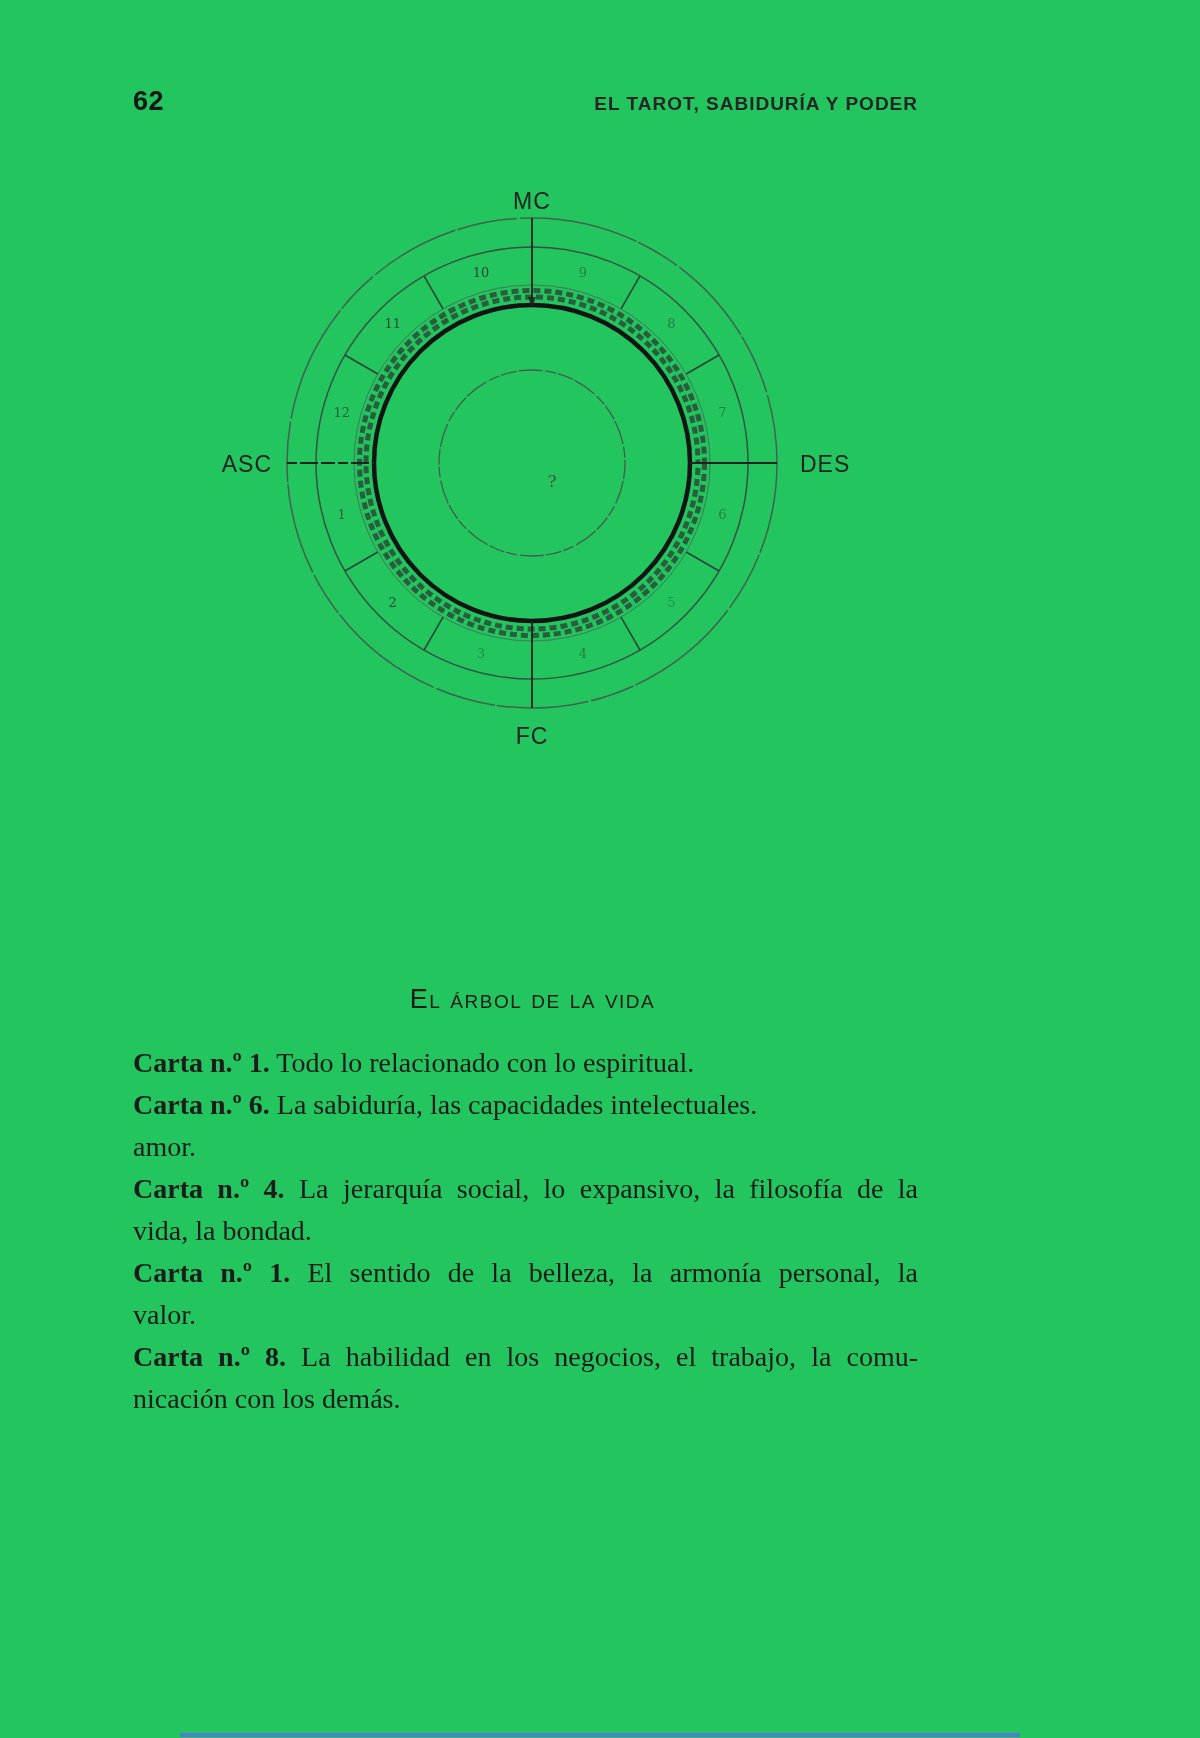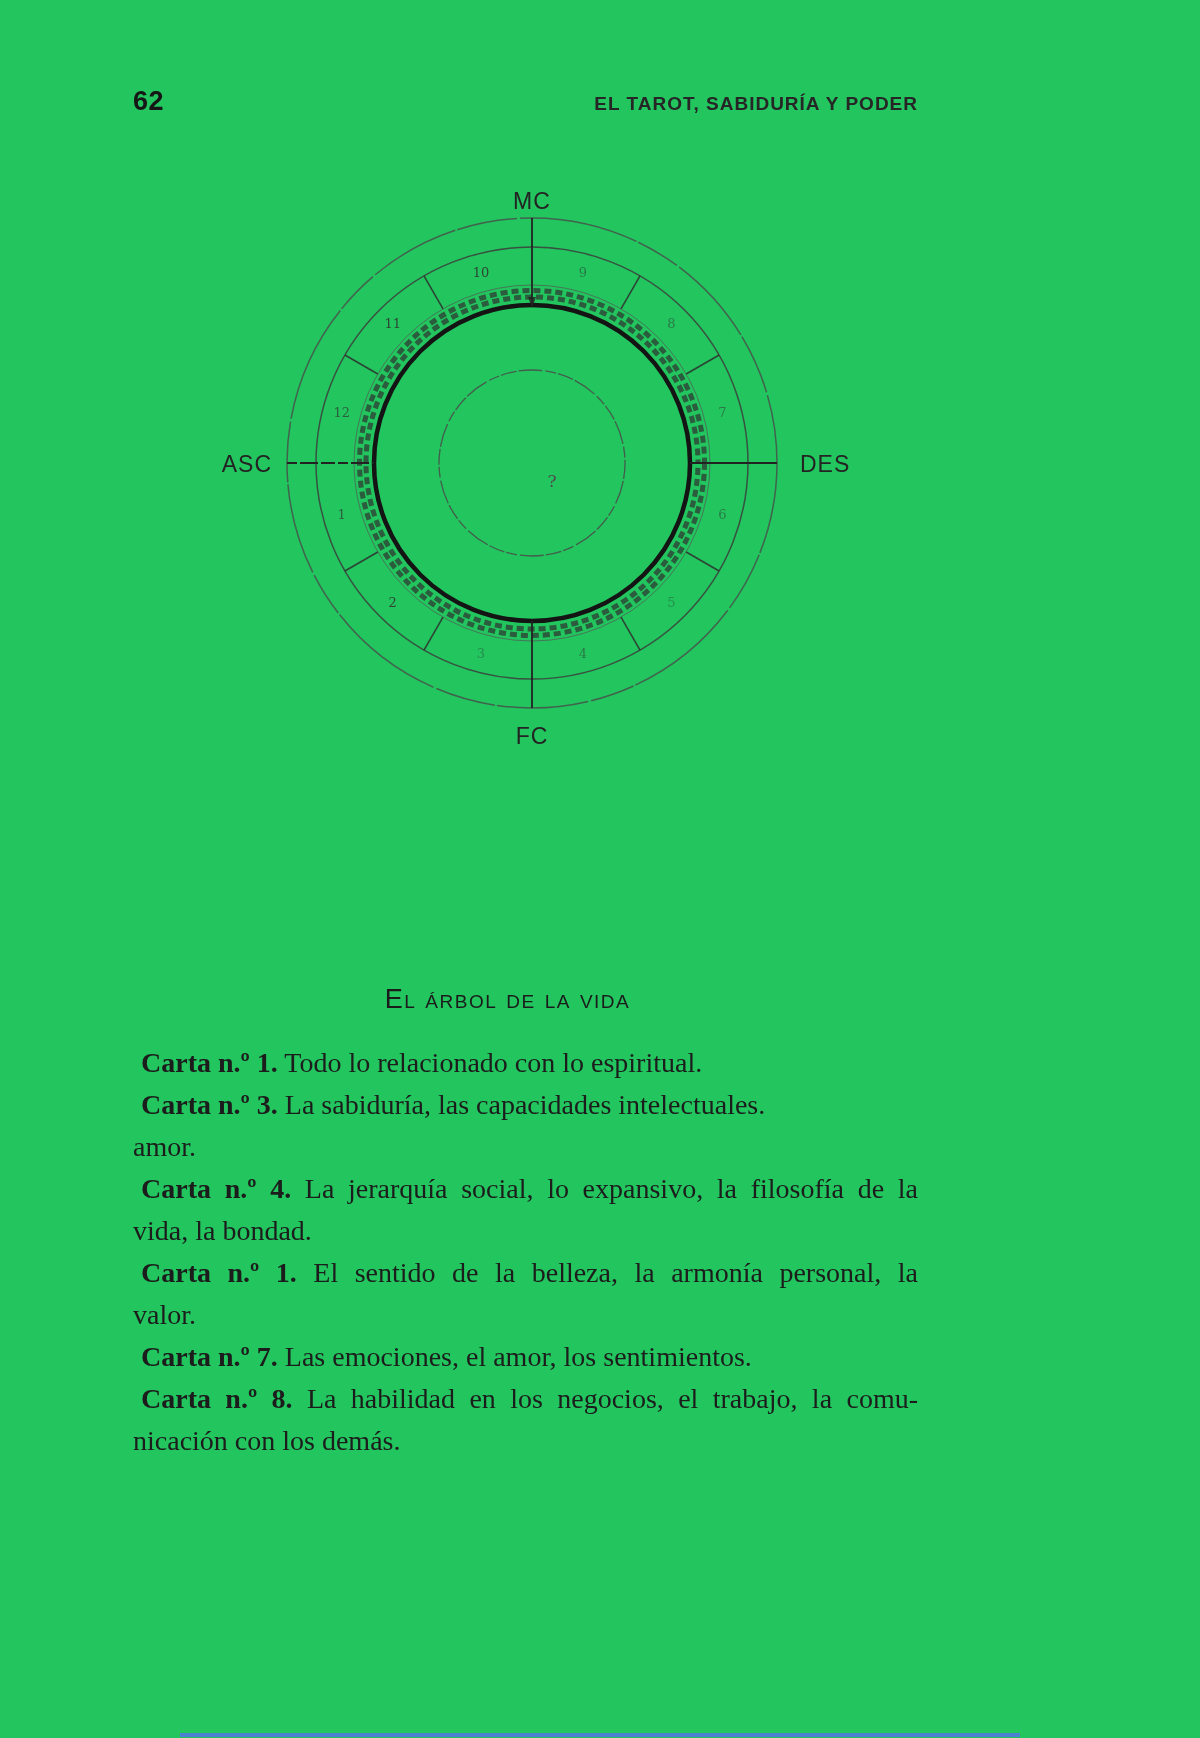--- a/index.html
+++ b/index.html
@@ -30,35 +30,35 @@
   .h-vis{opacity:.85}.h-mid{opacity:.68}.h-faint{opacity:.5}.h-vfaint{opacity:.38}
   .center-q{font-family:"DejaVu Serif",serif;font-size:17px;fill:#4d4d4d;}
   
   .title{
     position:absolute;left:133px;top:936px;width:785px;
     text-align:center;
     font-family:"Liberation Sans",sans-serif;
     font-size:34px;letter-spacing:1px;color:#141414;
   }
   .subtitle{
-    position:absolute;left:115px;top:984px;width:785px;
+    position:absolute;left:140px;top:984px;width:785px;
     text-align:center;
     font-family:"Liberation Sans",sans-serif;
     font-variant:small-caps;
     font-size:27px;letter-spacing:1.5px;color:#1b1b1b;
   }
   
   .cards{position:absolute;left:133px;top:1042px;width:785px;}
   .cline{
     font-family:"Liberation Serif",serif;
     font-size:28px;line-height:42px;color:#1c1c1c;
     text-align:left;
   }
   .cline.just{text-align:justify;text-align-last:justify;}
-  .lead{font-weight:700;margin-left:8px;}
+  .lead{font-weight:700;}
   
   .accent{position:absolute;left:180px;top:1733px;width:840px;height:4px;background:#4b7fd0;}
 </style>
 </head>
 <body>
 
 <div class="page">
 
   <div class="hdr">
     <span class="pagenum">62</span>
@@ -124,36 +124,33 @@
     </svg>
   </div>
 
   <div class="subtitle">El árbol de la vida</div>
 
   <div class="cards" id="cards">
       <div>
         <div class="cline"><span class="lead">Carta n.º 1.</span> Todo lo relacionado con lo espiritual.</div>
       </div>
       <div>
-        <div class="cline"><span class="lead">Carta n.º 3.</span> La sabiduría, las capacidades intelectuales.</div>
+        <div class="cline"><span class="lead">Carta n.º 6.</span> La sabiduría, las capacidades intelectuales.</div>
       </div>
       <div>
         <div class="cline">amor.</div>
       </div>
       <div>
         <div class="cline just"><span class="lead">Carta n.º 4.</span> La jerarquía social, lo expansivo, la filosofía de la</div>
         <div class="cline">vida, la bondad.</div>
       </div>
       <div>
         <div class="cline just"><span class="lead">Carta n.º 1.</span> El sentido de la belleza, la armonía personal, la</div>
         <div class="cline">valor.</div>
       </div>
       <div>
-        <div class="cline"><span class="lead">Carta n.º 7.</span> Las emociones, el amor, los sentimientos.</div>
-      </div>
-      <div>
         <div class="cline just"><span class="lead">Carta n.º 8.</span> La habilidad en los negocios, el trabajo, la comu-</div>
         <div class="cline">nicación con los demás.</div>
       </div>
     </div>
 
   <div class="accent" style="background: rgb(75, 127, 208);"></div>
 </div>
 
 </body></html>

